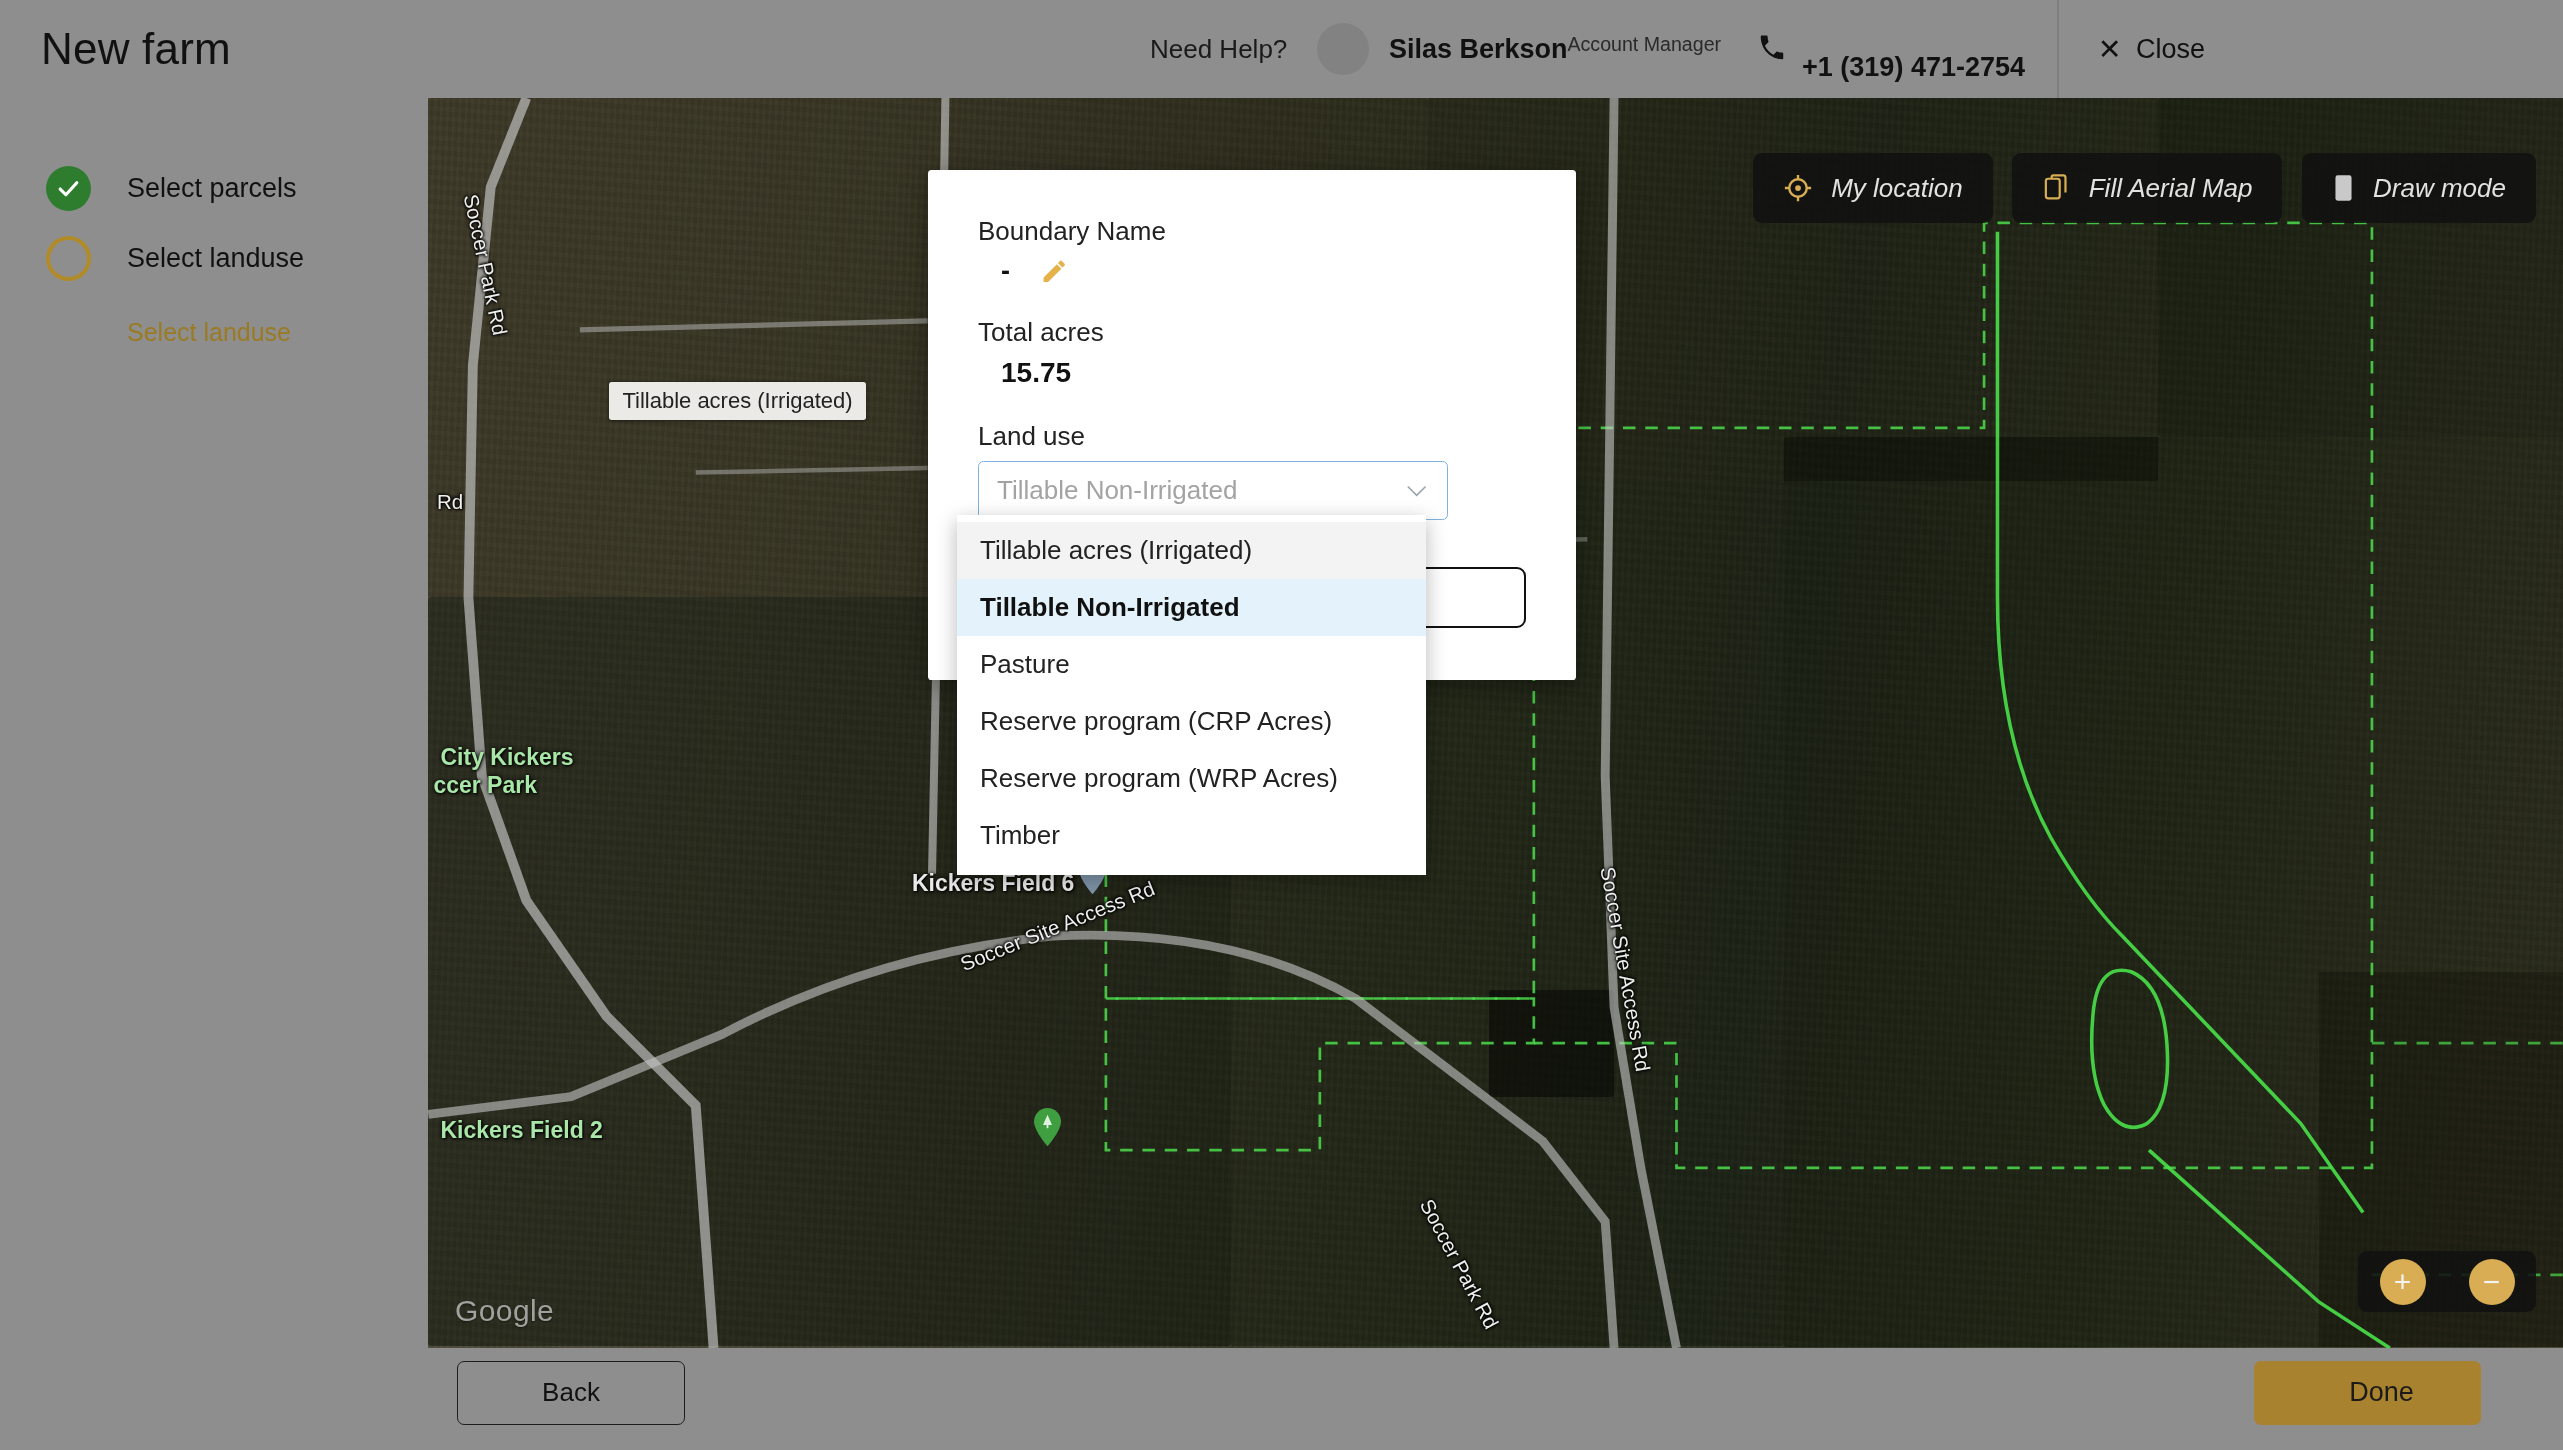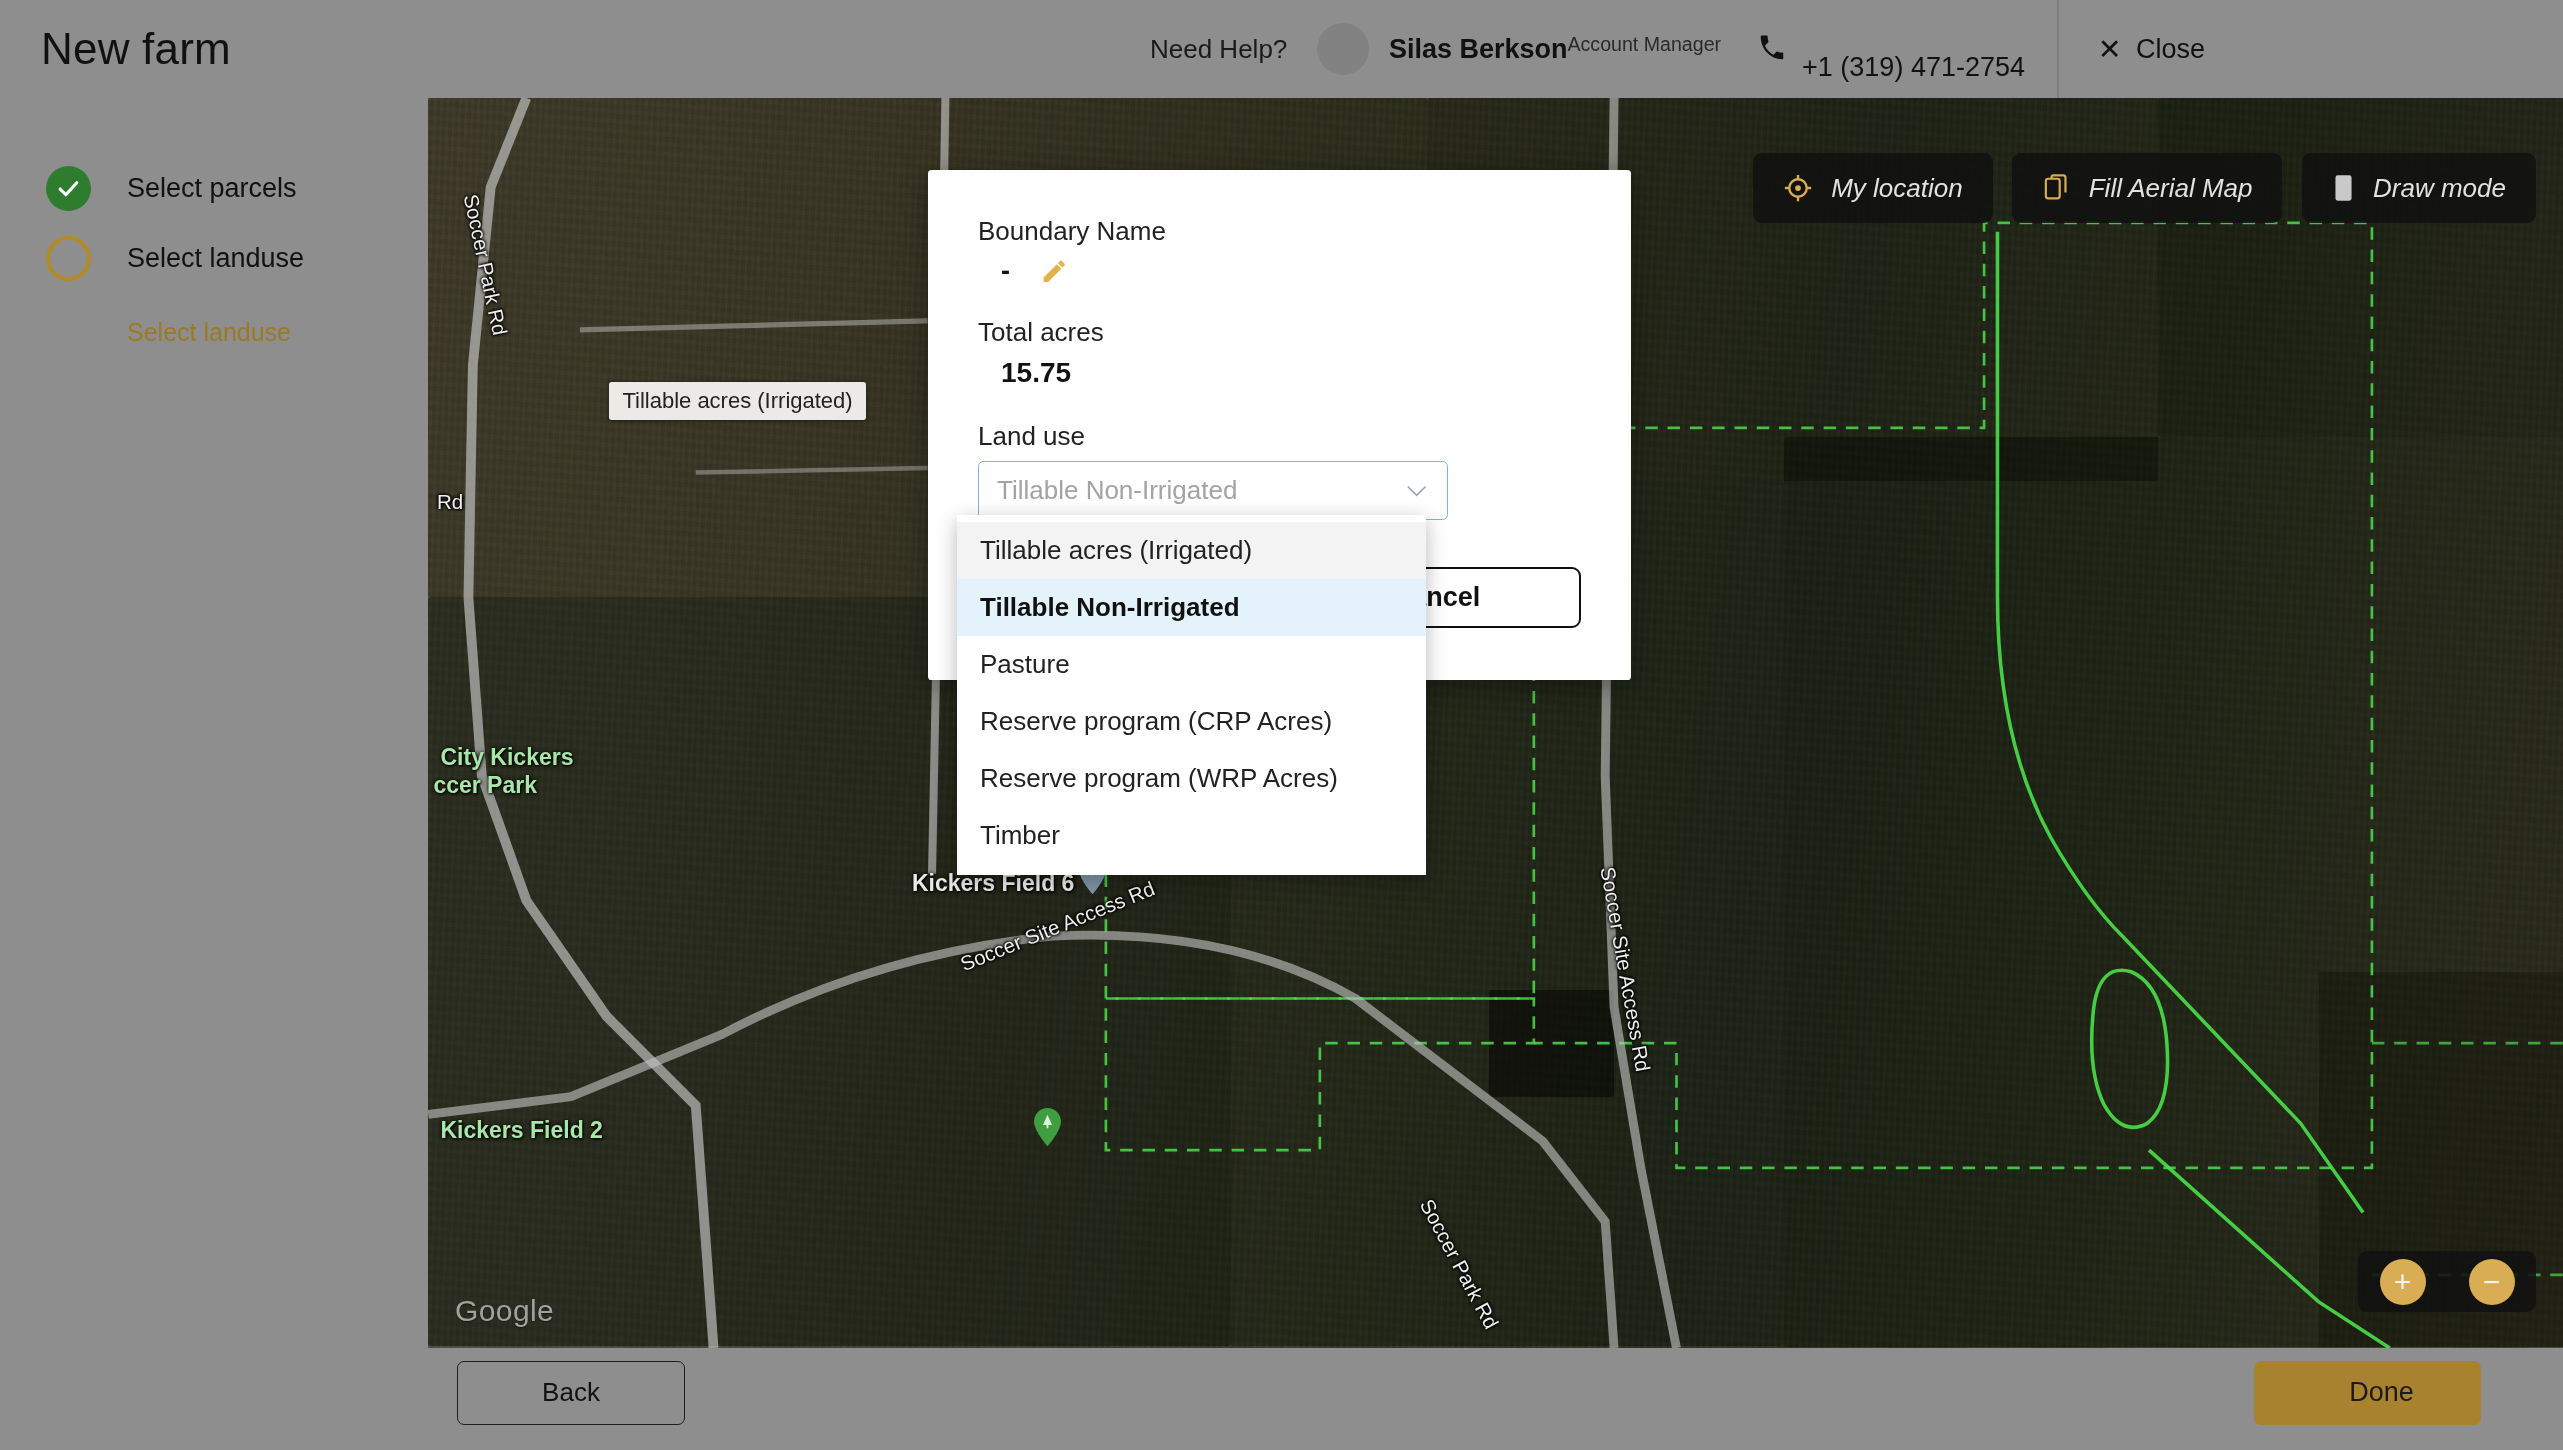--- a/index.html
+++ b/index.html
@@ -36,21 +36,21 @@
   .acct { display: flex; align-items: center; margin-right: 36px; }
   .avatar {
     width: 52px; height: 52px; border-radius: 50%;
     background: #828282; margin-right: 19.6px;
   }
   .acct-text { display: flex; flex-direction: row; line-height: 1.22; }
   .acct-name { font-size: 27px; font-weight: 700; color: #111; }
   .acct-role { font-size: 19.6px; color: #2a2a2a; }
   .phone { display: flex; align-items: center; margin-right: 32px; }
   .phone svg { width: 30px; height: 30px; margin-right: 15px; }
-  .phone-num { font-size: 27px; color: #111; font-weight: 400; margin-top: 36px; }
+  .phone-num { font-size: 27px; color: #111; font-weight: 700; margin-top: 36px; }
   .hdr-div {
     width: 1.8px; height: 98px; background: #7e7e7e;
   }
   .close-btn {
     display: flex; align-items: center;
     padding: 0 54px 0 39px; height: 98px;
     cursor: pointer;
   }
   .close-x { font-size: 28.5px; color: #111; margin-right: 14.3px; font-weight: 300; }
   .close-lbl { font-size: 27px; color: #111; }
@@ -147,21 +147,21 @@
     width: 46px; height: 46px; border-radius: 50%;
     background: #d8ad53; display: flex;
     align-items: center; justify-content: center;
     color: #f3f3f3; font-size: 30px; line-height: 1;
     cursor: pointer; font-weight: 300;
   }
 
   
   .modal {
     position: absolute; left: 928px; top: 170px;
-    width: 703px; height: 510px;
+    width: 648px; height: 510px;
     background: #fff; border-radius: 3.6px;
     box-shadow: 0 5.4px 25px rgba(0,0,0,.35);
     padding: 46px 50px 0 50px;
   }
   .m-label { font-size: 26px; color: #222; margin-bottom: 9px; }
   .m-row { display: flex; align-items: center; margin: 7.1px 0 30px 23px; }
   .m-dash { font-size: 27px; color: #111; font-weight: 600; margin-right: 30px; }
   .pencil { width: 28.5px; height: 28.5px; cursor: pointer; }
   .m-acres {
     font-size: 28px; color: #111; font-weight: 700;

